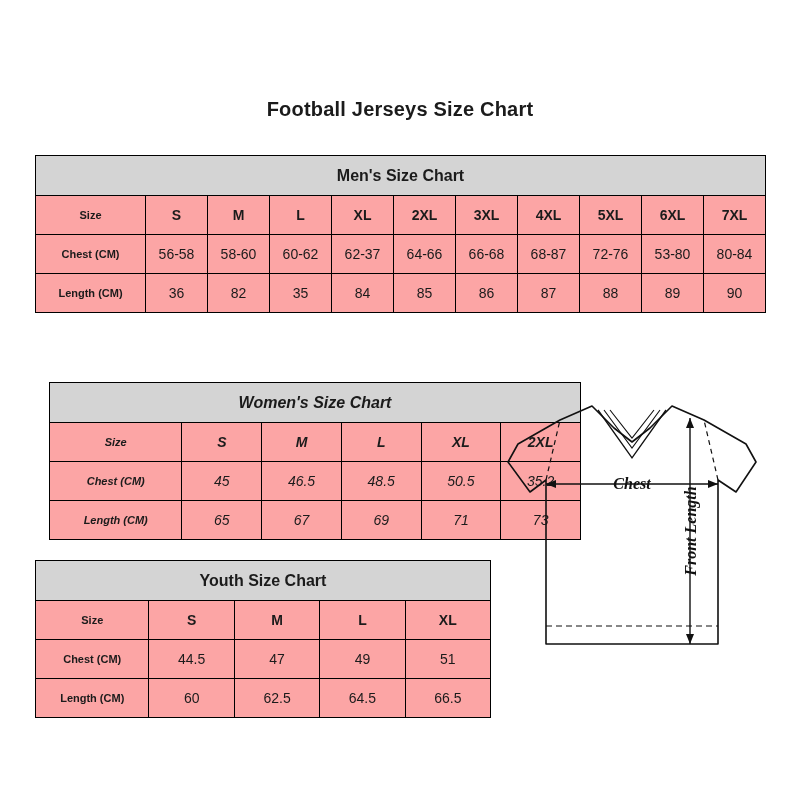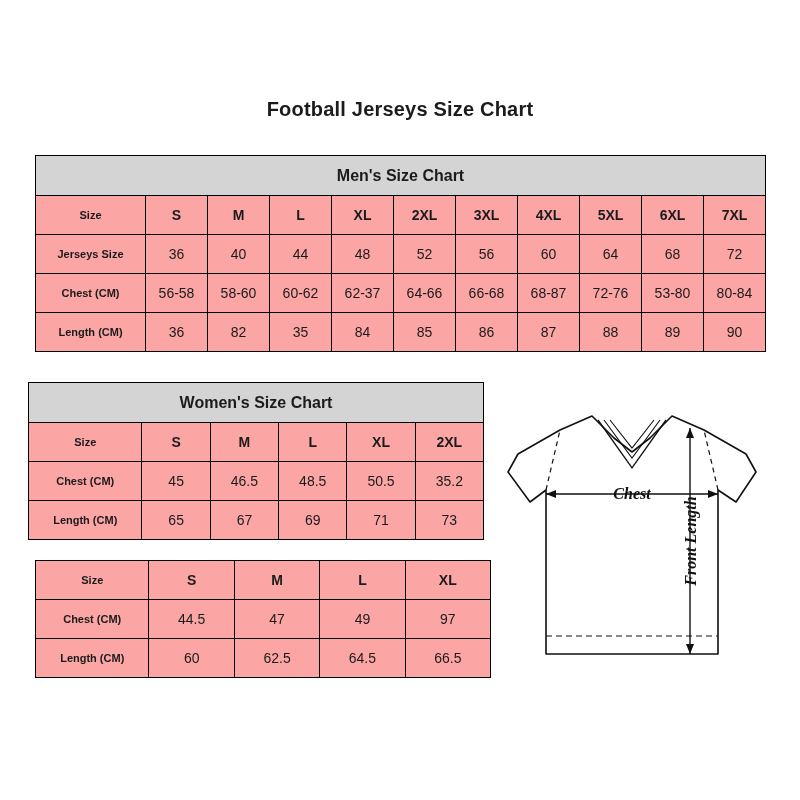--- a/index.html
+++ b/index.html
@@ -61,34 +61,34 @@
   }
   table.sizetable tr.datarow td { height: 39px; }
   table.sizetable tr.headrow td { height: 39px; }
 
   
   #mens-table { left: 35px; top: 143px; width: 731px; }
   #mens-table .rowhead { width: 110px; }
   #mens-table td.val { width: 62px; }
 
   
-  #womens-table { left: 28px; top: 370px; width: 456px; }
+  #womens-table { left: 49px; top: 370px; width: 532px; font-style: italic; }
   #womens-table .rowhead { width: 113px; }
   #womens-table td.val { width: 68px; }
 
   
   #youth-table { left: 35px; top: 548px; width: 456px; }
   #youth-table .rowhead { width: 113px; }
   #youth-table td.val { width: 85px; }
 
   
   #shirt-diagram {
     position: absolute;
     left: 500px;
-    top: 398px;
+    top: 388px;
     width: 290px;
     height: 300px;
   }
   #shirt-diagram svg { display: block; }
   .diag-label {
     font-family: "Liberation Serif", serif;
     font-style: italic;
     font-weight: bold;
     font-size: 16px;
     fill: #111111;
@@ -113,33 +113,20 @@
         <td class="val colhead">L</td>
         <td class="val colhead">XL</td>
         <td class="val colhead">2XL</td>
         <td class="val colhead">3XL</td>
         <td class="val colhead">4XL</td>
         <td class="val colhead">5XL</td>
         <td class="val colhead">6XL</td>
         <td class="val colhead">7XL</td>
       </tr>
       <tr class="datarow">
-        <td class="rowhead">Jerseys Size</td>
-        <td class="val">36</td>
-        <td class="val">40</td>
-        <td class="val">44</td>
-        <td class="val">48</td>
-        <td class="val">52</td>
-        <td class="val">56</td>
-        <td class="val">60</td>
-        <td class="val">64</td>
-        <td class="val">68</td>
-        <td class="val">72</td>
-      </tr>
-      <tr class="datarow">
         <td class="rowhead">Chest (CM)</td>
         <td class="val">56-58</td>
         <td class="val">58-60</td>
         <td class="val">60-62</td>
         <td class="val">62-37</td>
         <td class="val">64-66</td>
         <td class="val">66-68</td>
         <td class="val">68-87</td>
         <td class="val">72-76</td>
         <td class="val">53-80</td>
@@ -188,33 +175,36 @@
         <td class="val">67</td>
         <td class="val">69</td>
         <td class="val">71</td>
         <td class="val">73</td>
       </tr>
     </tbody>
   </table>
 
   <table class="sizetable" id="youth-table">
     <tbody>
+      <tr>
+        <td class="caption-cell" colspan="5">Youth Size Chart</td>
+      </tr>
       <tr class="headrow">
         <td class="rowhead">Size</td>
         <td class="val colhead">S</td>
         <td class="val colhead">M</td>
         <td class="val colhead">L</td>
         <td class="val colhead">XL</td>
       </tr>
       <tr class="datarow">
         <td class="rowhead">Chest (CM)</td>
         <td class="val">44.5</td>
         <td class="val">47</td>
         <td class="val">49</td>
-        <td class="val">97</td>
+        <td class="val">51</td>
       </tr>
       <tr class="datarow">
         <td class="rowhead">Length (CM)</td>
         <td class="val">60</td>
         <td class="val">62.5</td>
         <td class="val">64.5</td>
         <td class="val">66.5</td>
       </tr>
     </tbody>
   </table>

